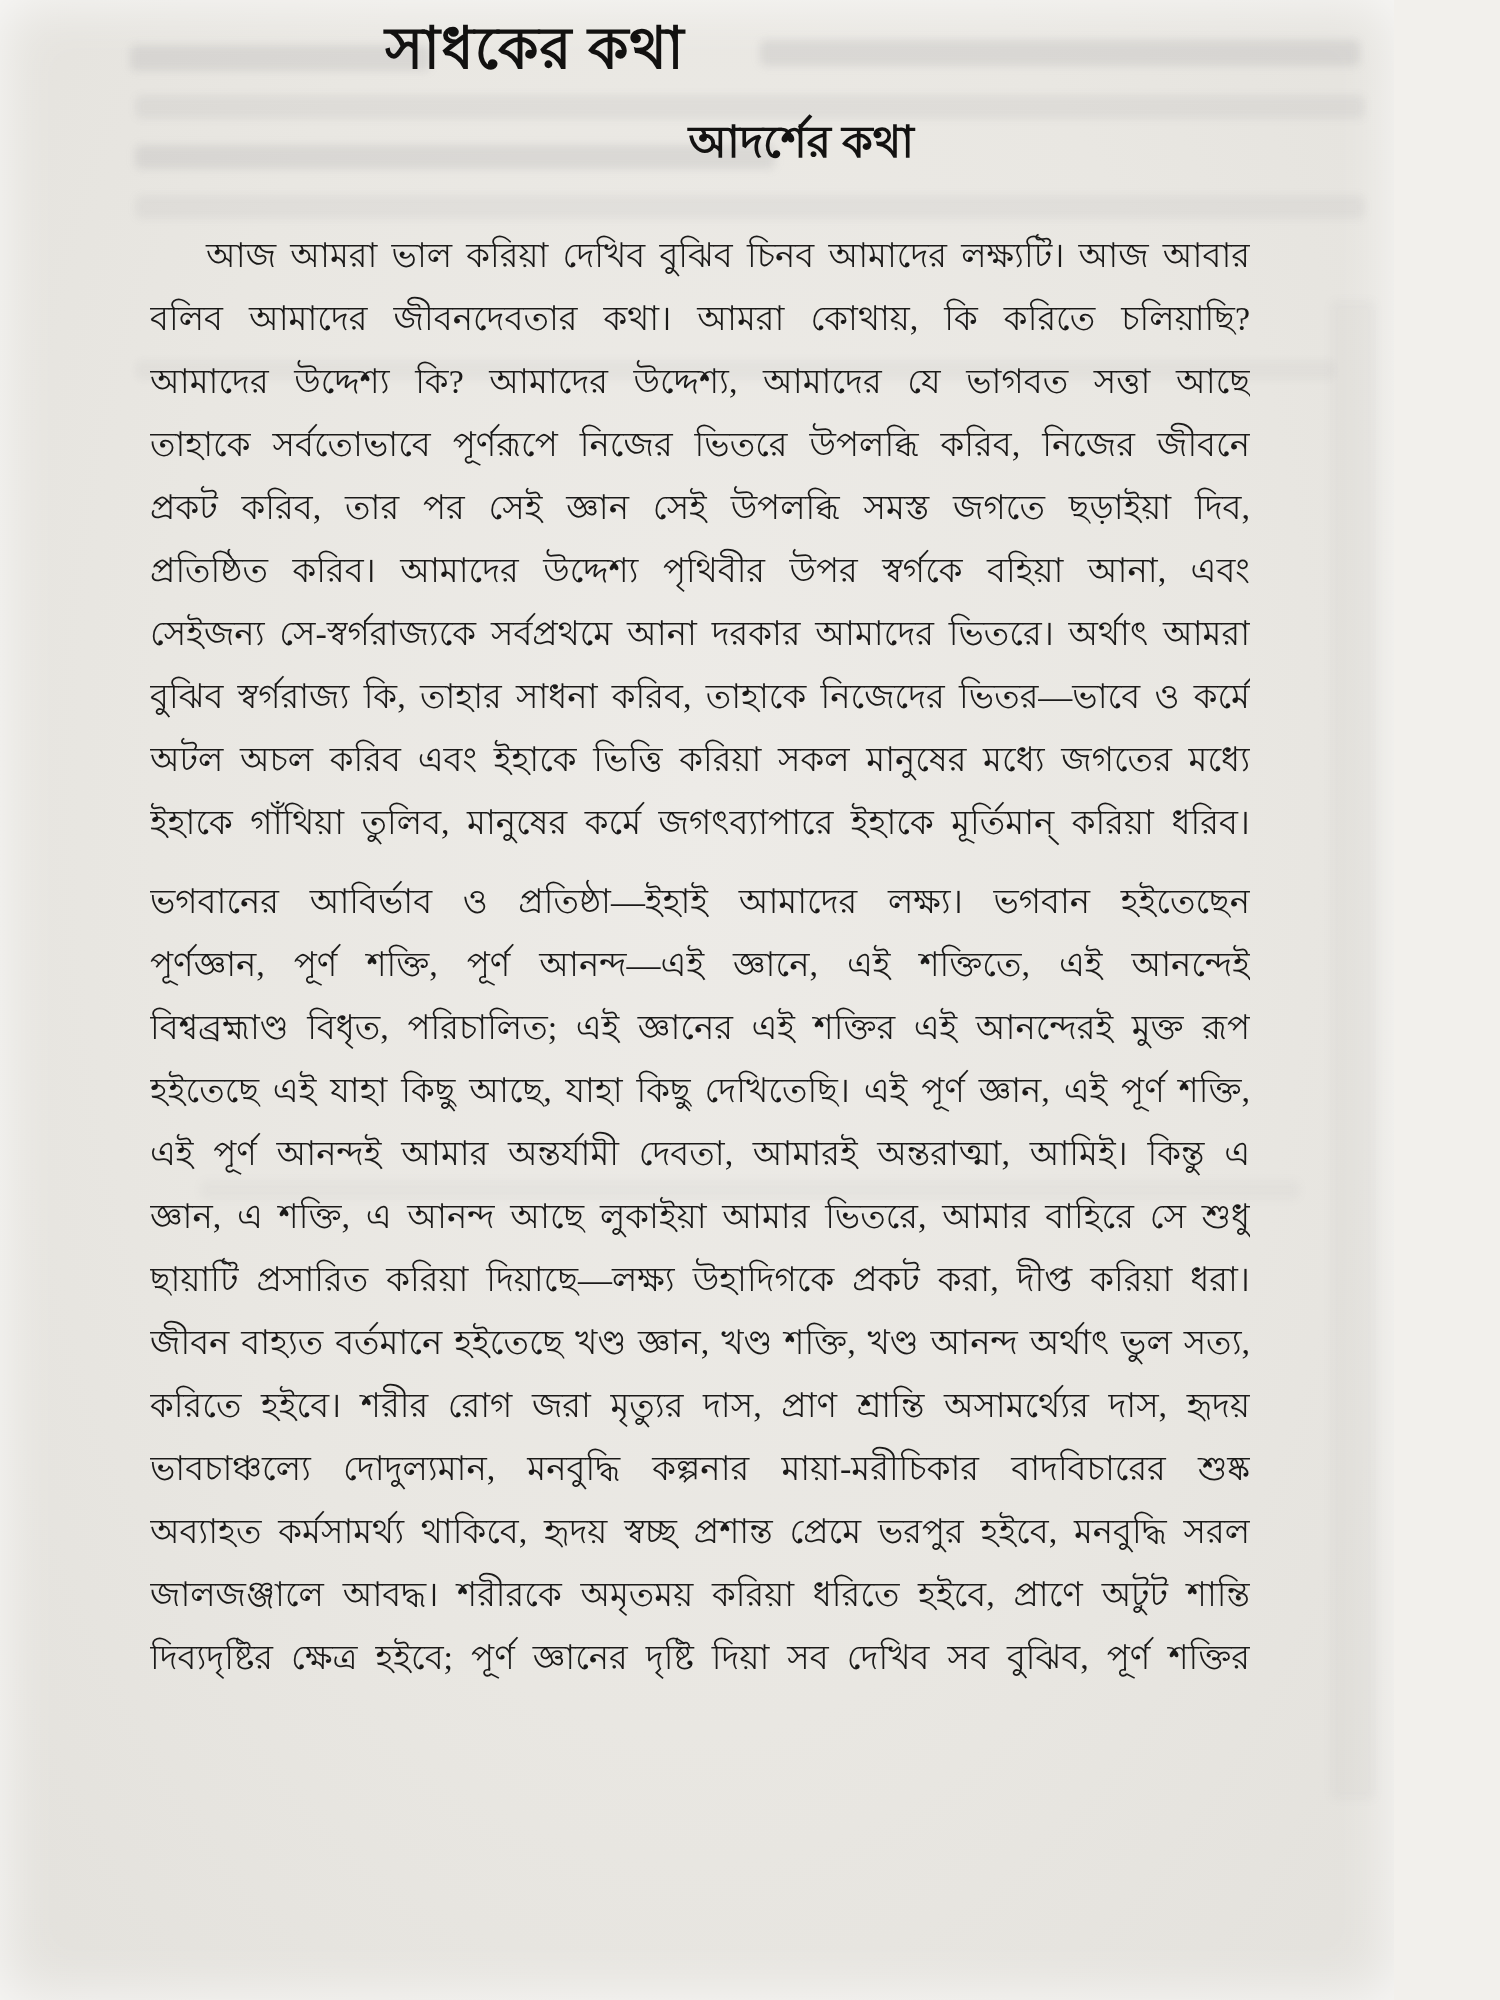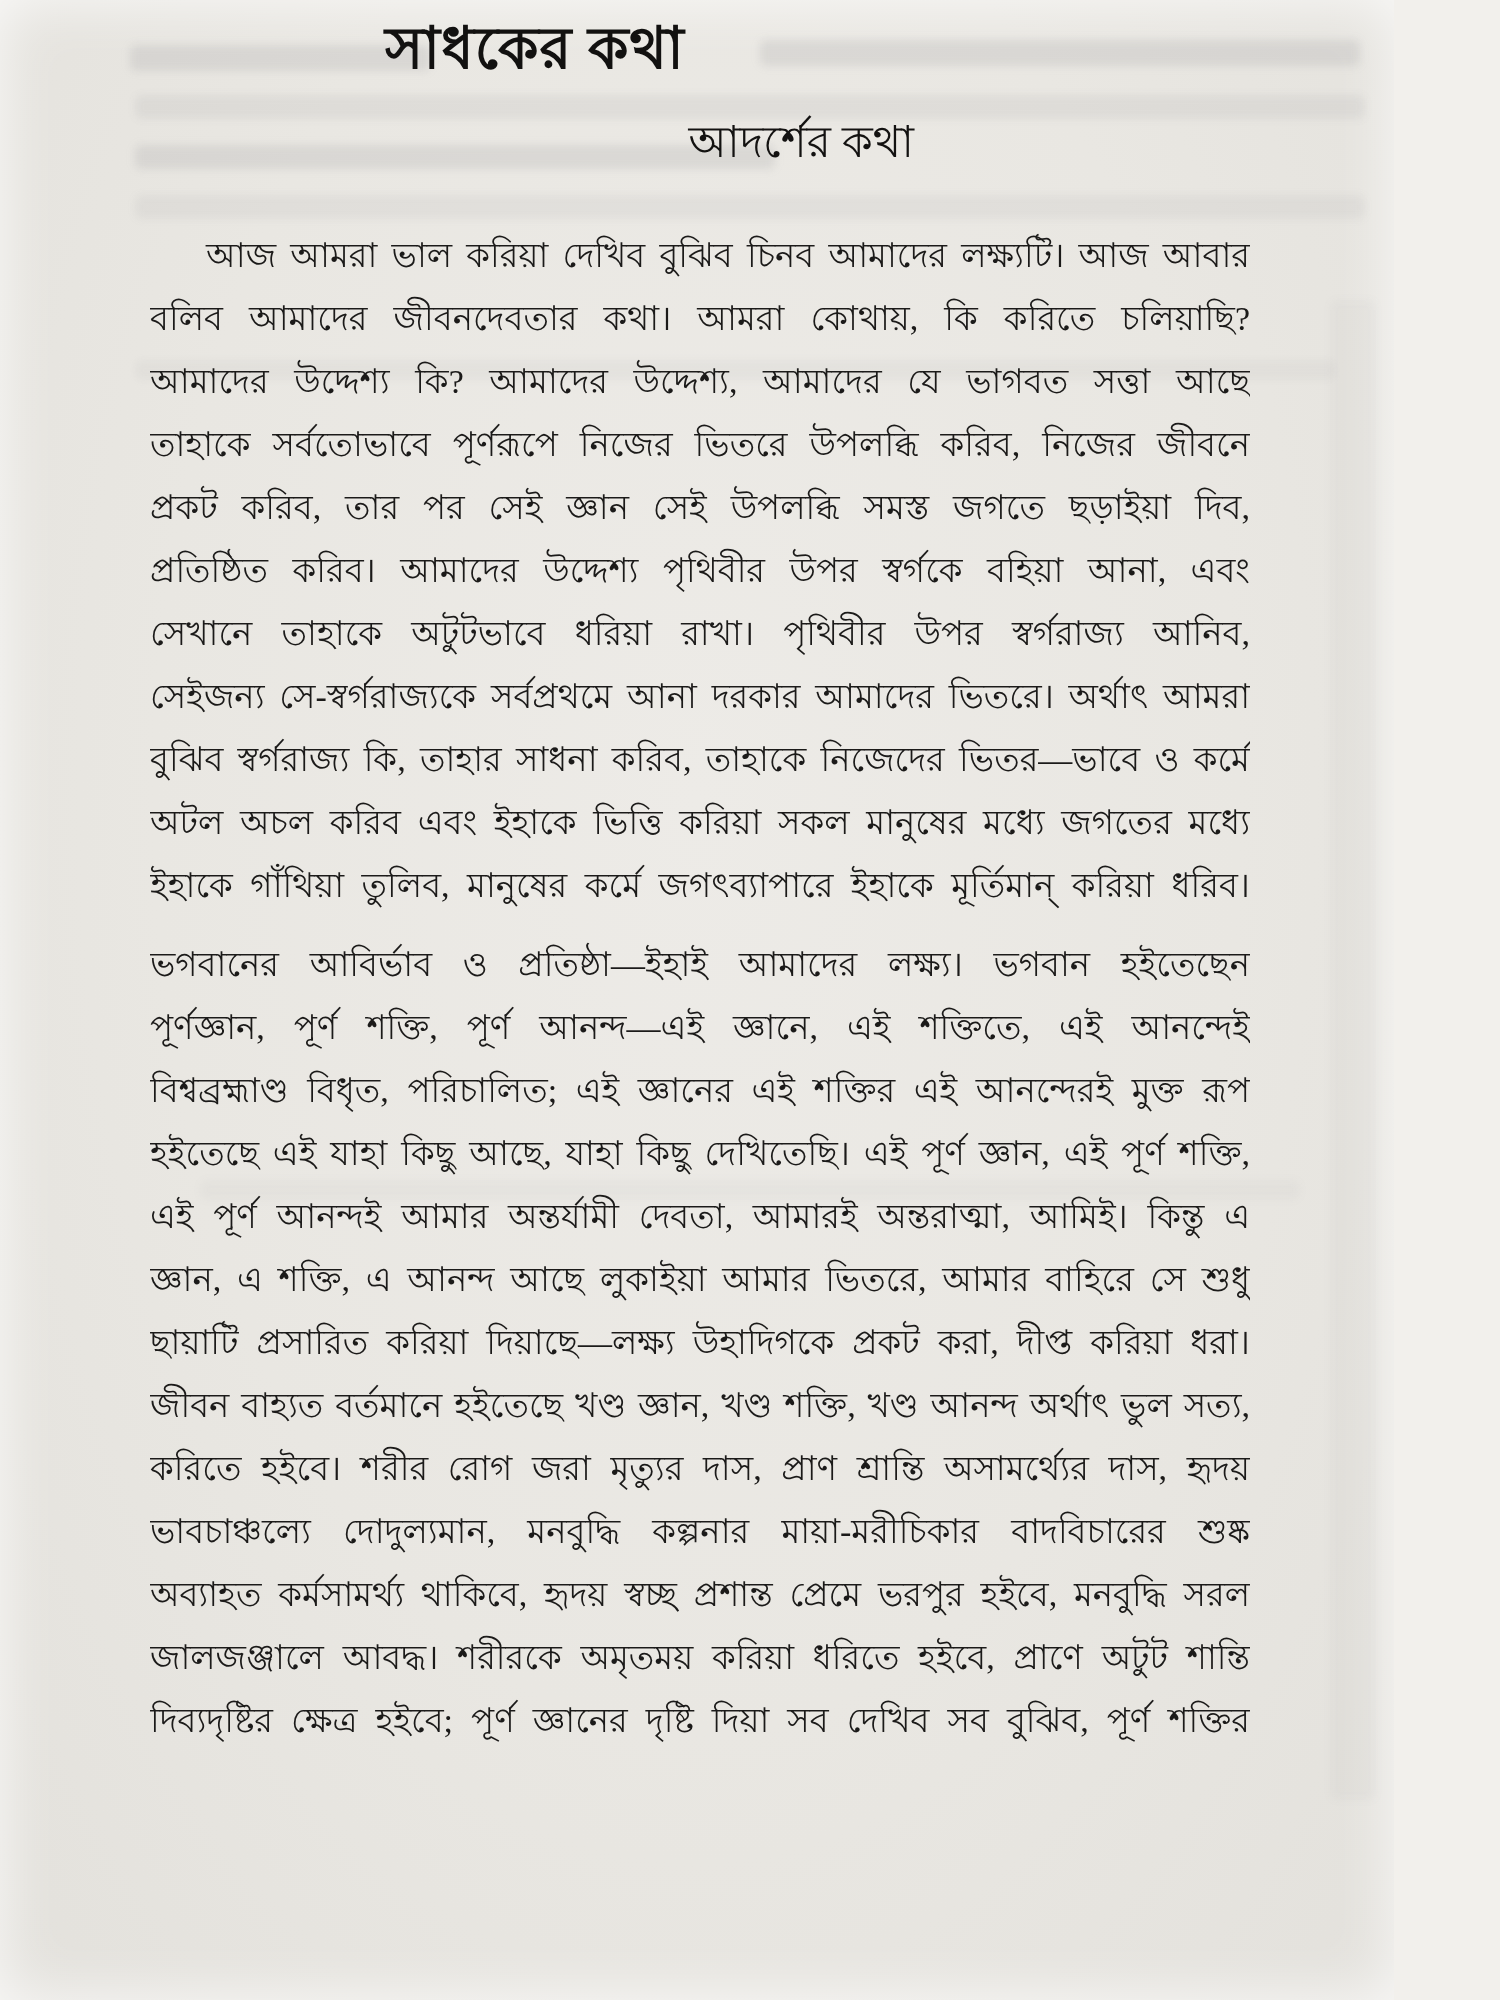--- a/index.html
+++ b/index.html
@@ -52,21 +52,21 @@
     text-align: center;
     
     transform: translateX(-165px);
     letter-spacing: 1px;
     color: #121110;
   }
   .section-title {
     margin: 34px 0 0 0;
     font-size: 44px;
     line-height: 1.15;
-    font-weight: normal;
+    font-weight: bold;
     text-align: right;
     padding-right: 352px;
     color: #131211;
   }
   .body-text {
     margin-top: 56px;
     font-size: 34px;
     color: #1b1a19;
   }
   .para { margin: 16px; }
@@ -102,21 +102,20 @@
     <h2 class="section-title">আদর্শের কথা</h2>
 
     <div class="body-text">
         <div class="para">
           <div class="text-line first">আজ আমরা ভাল করিয়া দেখিব বুঝিব চিনব আমাদের লক্ষ্যটি। আজ আবার</div>
           <div class="text-line">বলিব আমাদের জীবনদেবতার কথা। আমরা কোথায়, কি করিতে চলিয়াছি?</div>
           <div class="text-line">আমাদের উদ্দেশ্য কি? আমাদের উদ্দেশ্য, আমাদের যে ভাগবত সত্তা আছে</div>
           <div class="text-line">তাহাকে সর্বতোভাবে পূর্ণরূপে নিজের ভিতরে উপলব্ধি করিব, নিজের জীবনে</div>
           <div class="text-line">প্রকট করিব, তার পর সেই জ্ঞান সেই উপলব্ধি সমস্ত জগতে ছড়াইয়া দিব,</div>
           <div class="text-line">প্রতিষ্ঠিত করিব। আমাদের উদ্দেশ্য পৃথিবীর উপর স্বর্গকে বহিয়া আনা, এবং</div>
-          <div class="text-line">সেখানে তাহাকে অটুটভাবে ধরিয়া রাখা। পৃথিবীর উপর স্বর্গরাজ্য আনিব,</div>
           <div class="text-line">সেইজন্য সে-স্বর্গরাজ্যকে সর্বপ্রথমে আনা দরকার আমাদের ভিতরে। অর্থাৎ আমরা</div>
           <div class="text-line">বুঝিব স্বর্গরাজ্য কি, তাহার সাধনা করিব, তাহাকে নিজেদের ভিতর—ভাবে ও কর্মে</div>
           <div class="text-line">অটল অচল করিব এবং ইহাকে ভিত্তি করিয়া সকল মানুষের মধ্যে জগতের মধ্যে</div>
           <div class="text-line">ইহাকে গাঁথিয়া তুলিব, মানুষের কর্মে জগৎব্যাপারে ইহাকে মূর্তিমান্ করিয়া ধরিব।</div>
         </div>
         <div class="para">
           <div class="text-line">ভগবানের আবির্ভাব ও প্রতিষ্ঠা—ইহাই আমাদের লক্ষ্য। ভগবান হইতেছেন</div>
           <div class="text-line">পূর্ণজ্ঞান, পূর্ণ শক্তি, পূর্ণ আনন্দ—এই জ্ঞানে, এই শক্তিতে, এই আনন্দেই</div>
           <div class="text-line">বিশ্বব্রহ্মাণ্ড বিধৃত, পরিচালিত; এই জ্ঞানের এই শক্তির এই আনন্দেরই মুক্ত রূপ</div>
           <div class="text-line">হইতেছে এই যাহা কিছু আছে, যাহা কিছু দেখিতেছি। এই পূর্ণ জ্ঞান, এই পূর্ণ শক্তি,</div>

